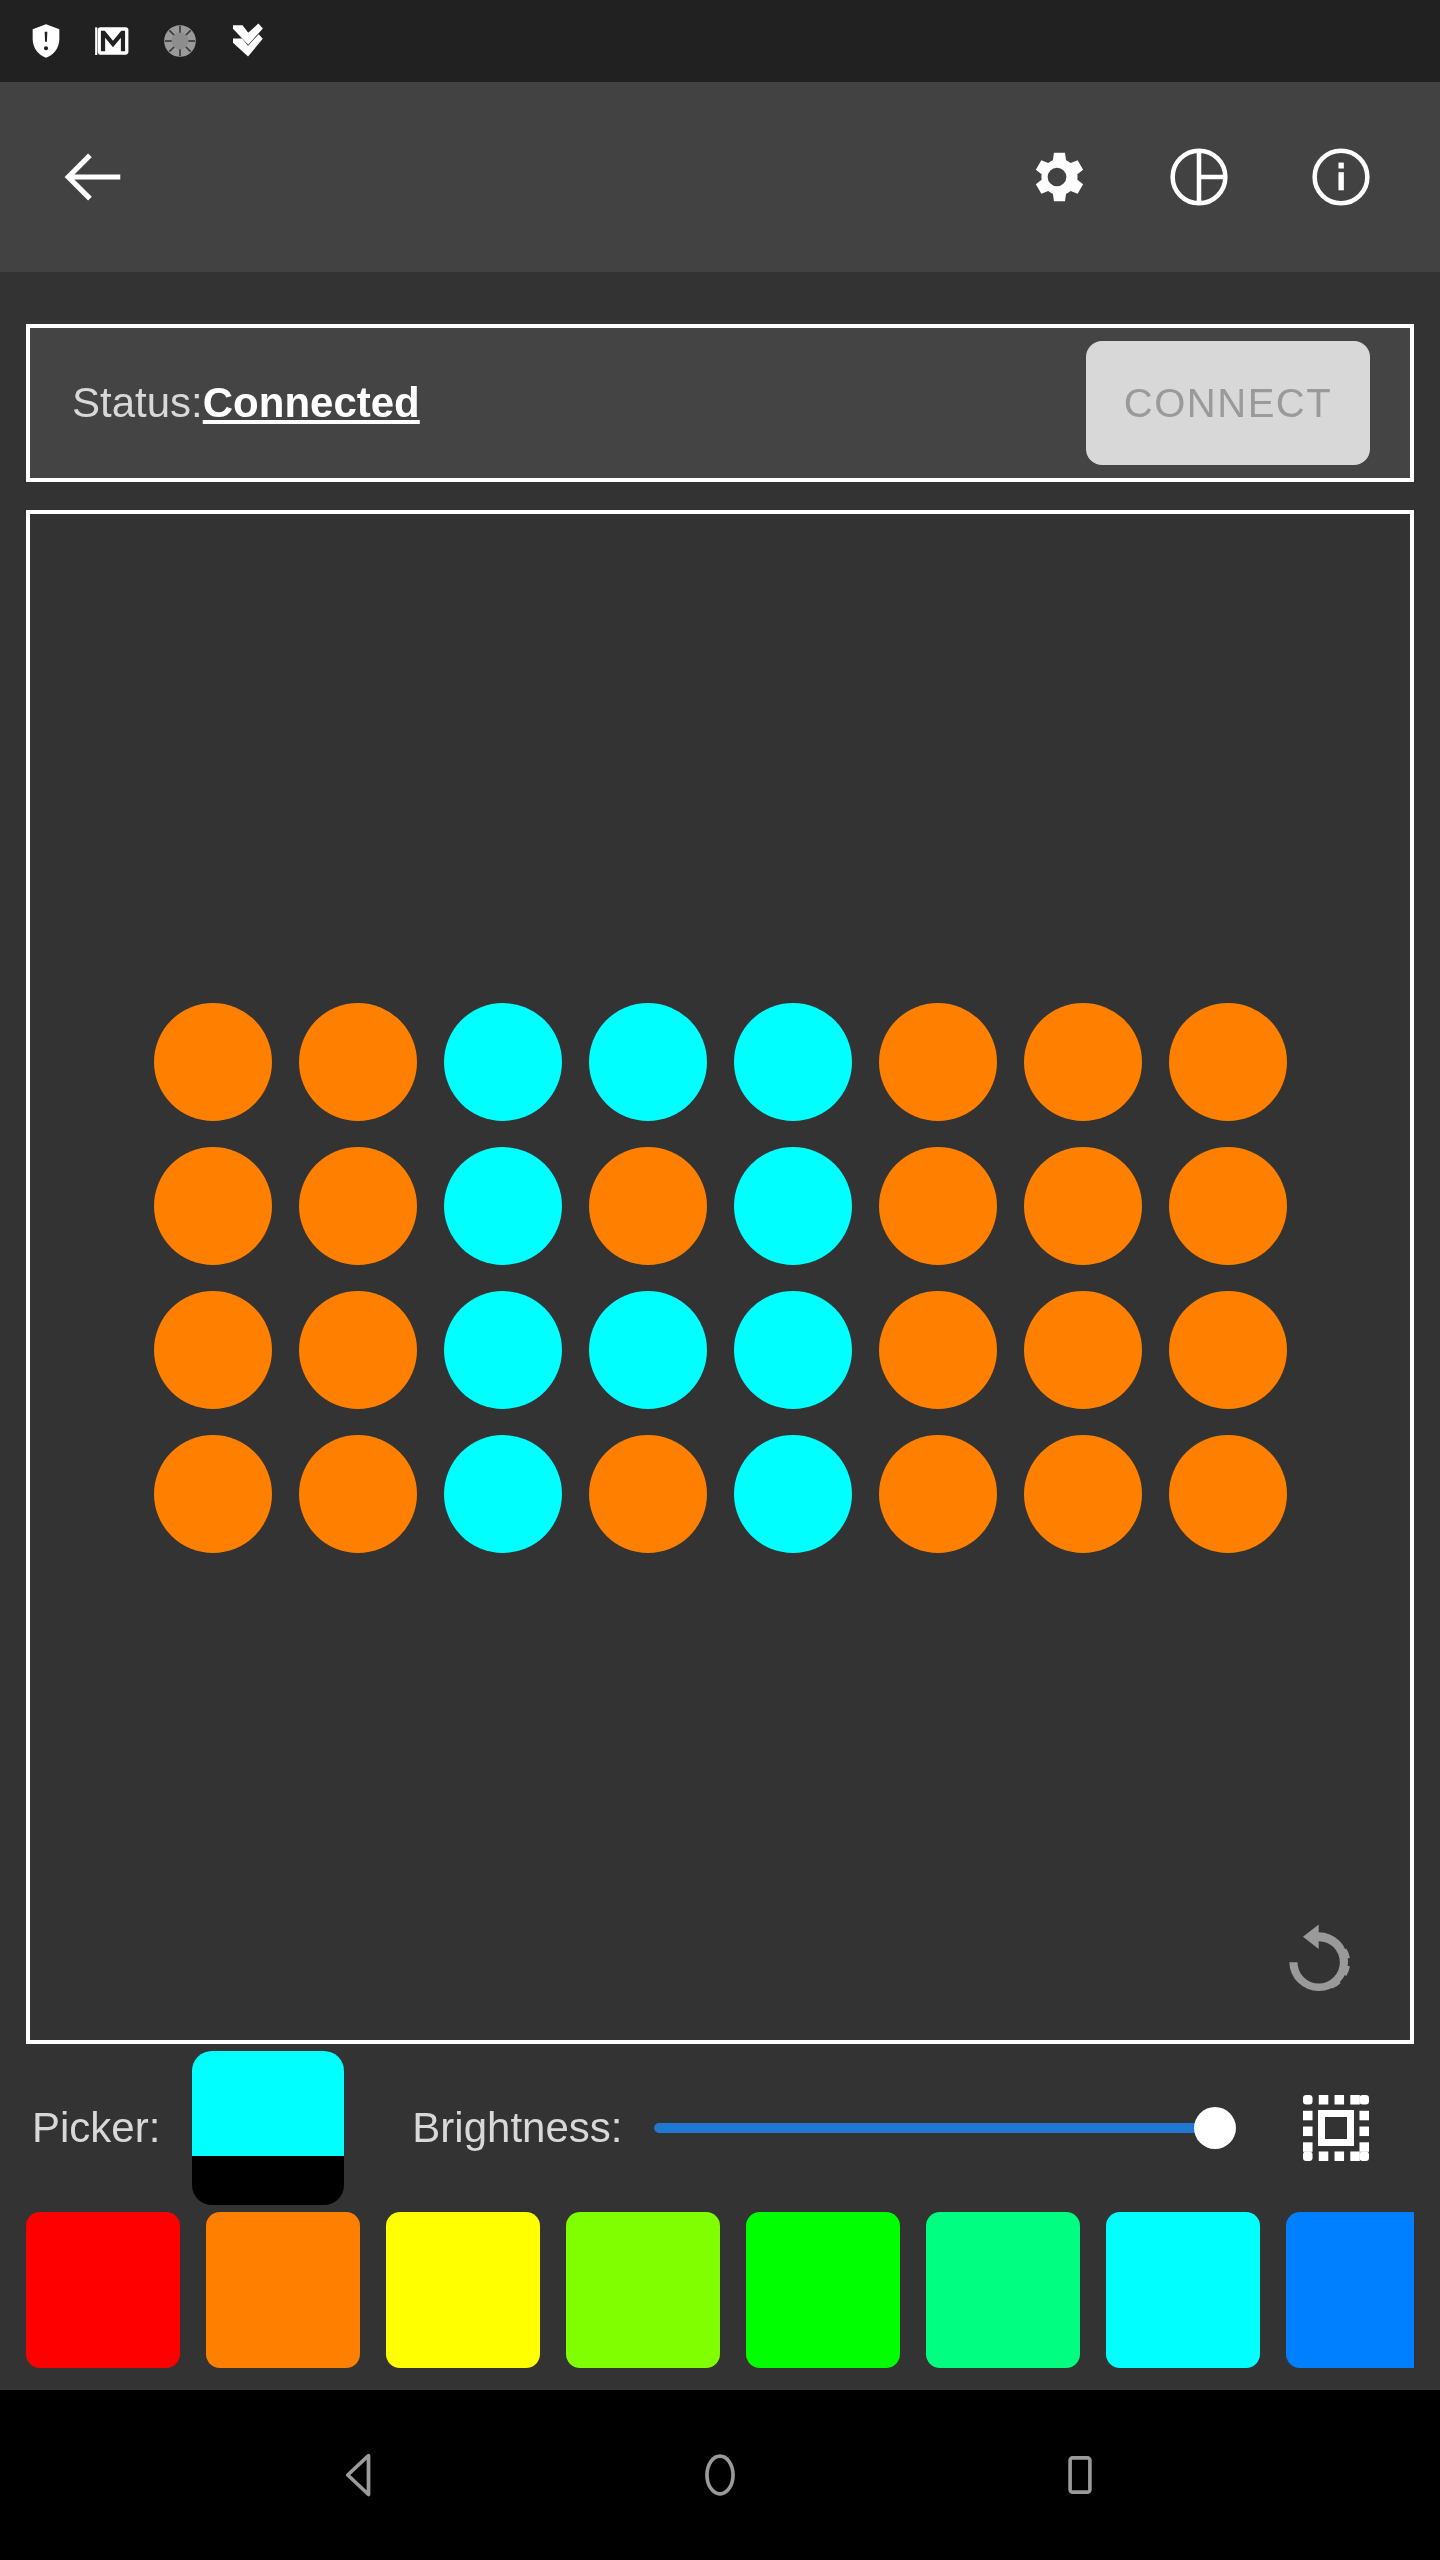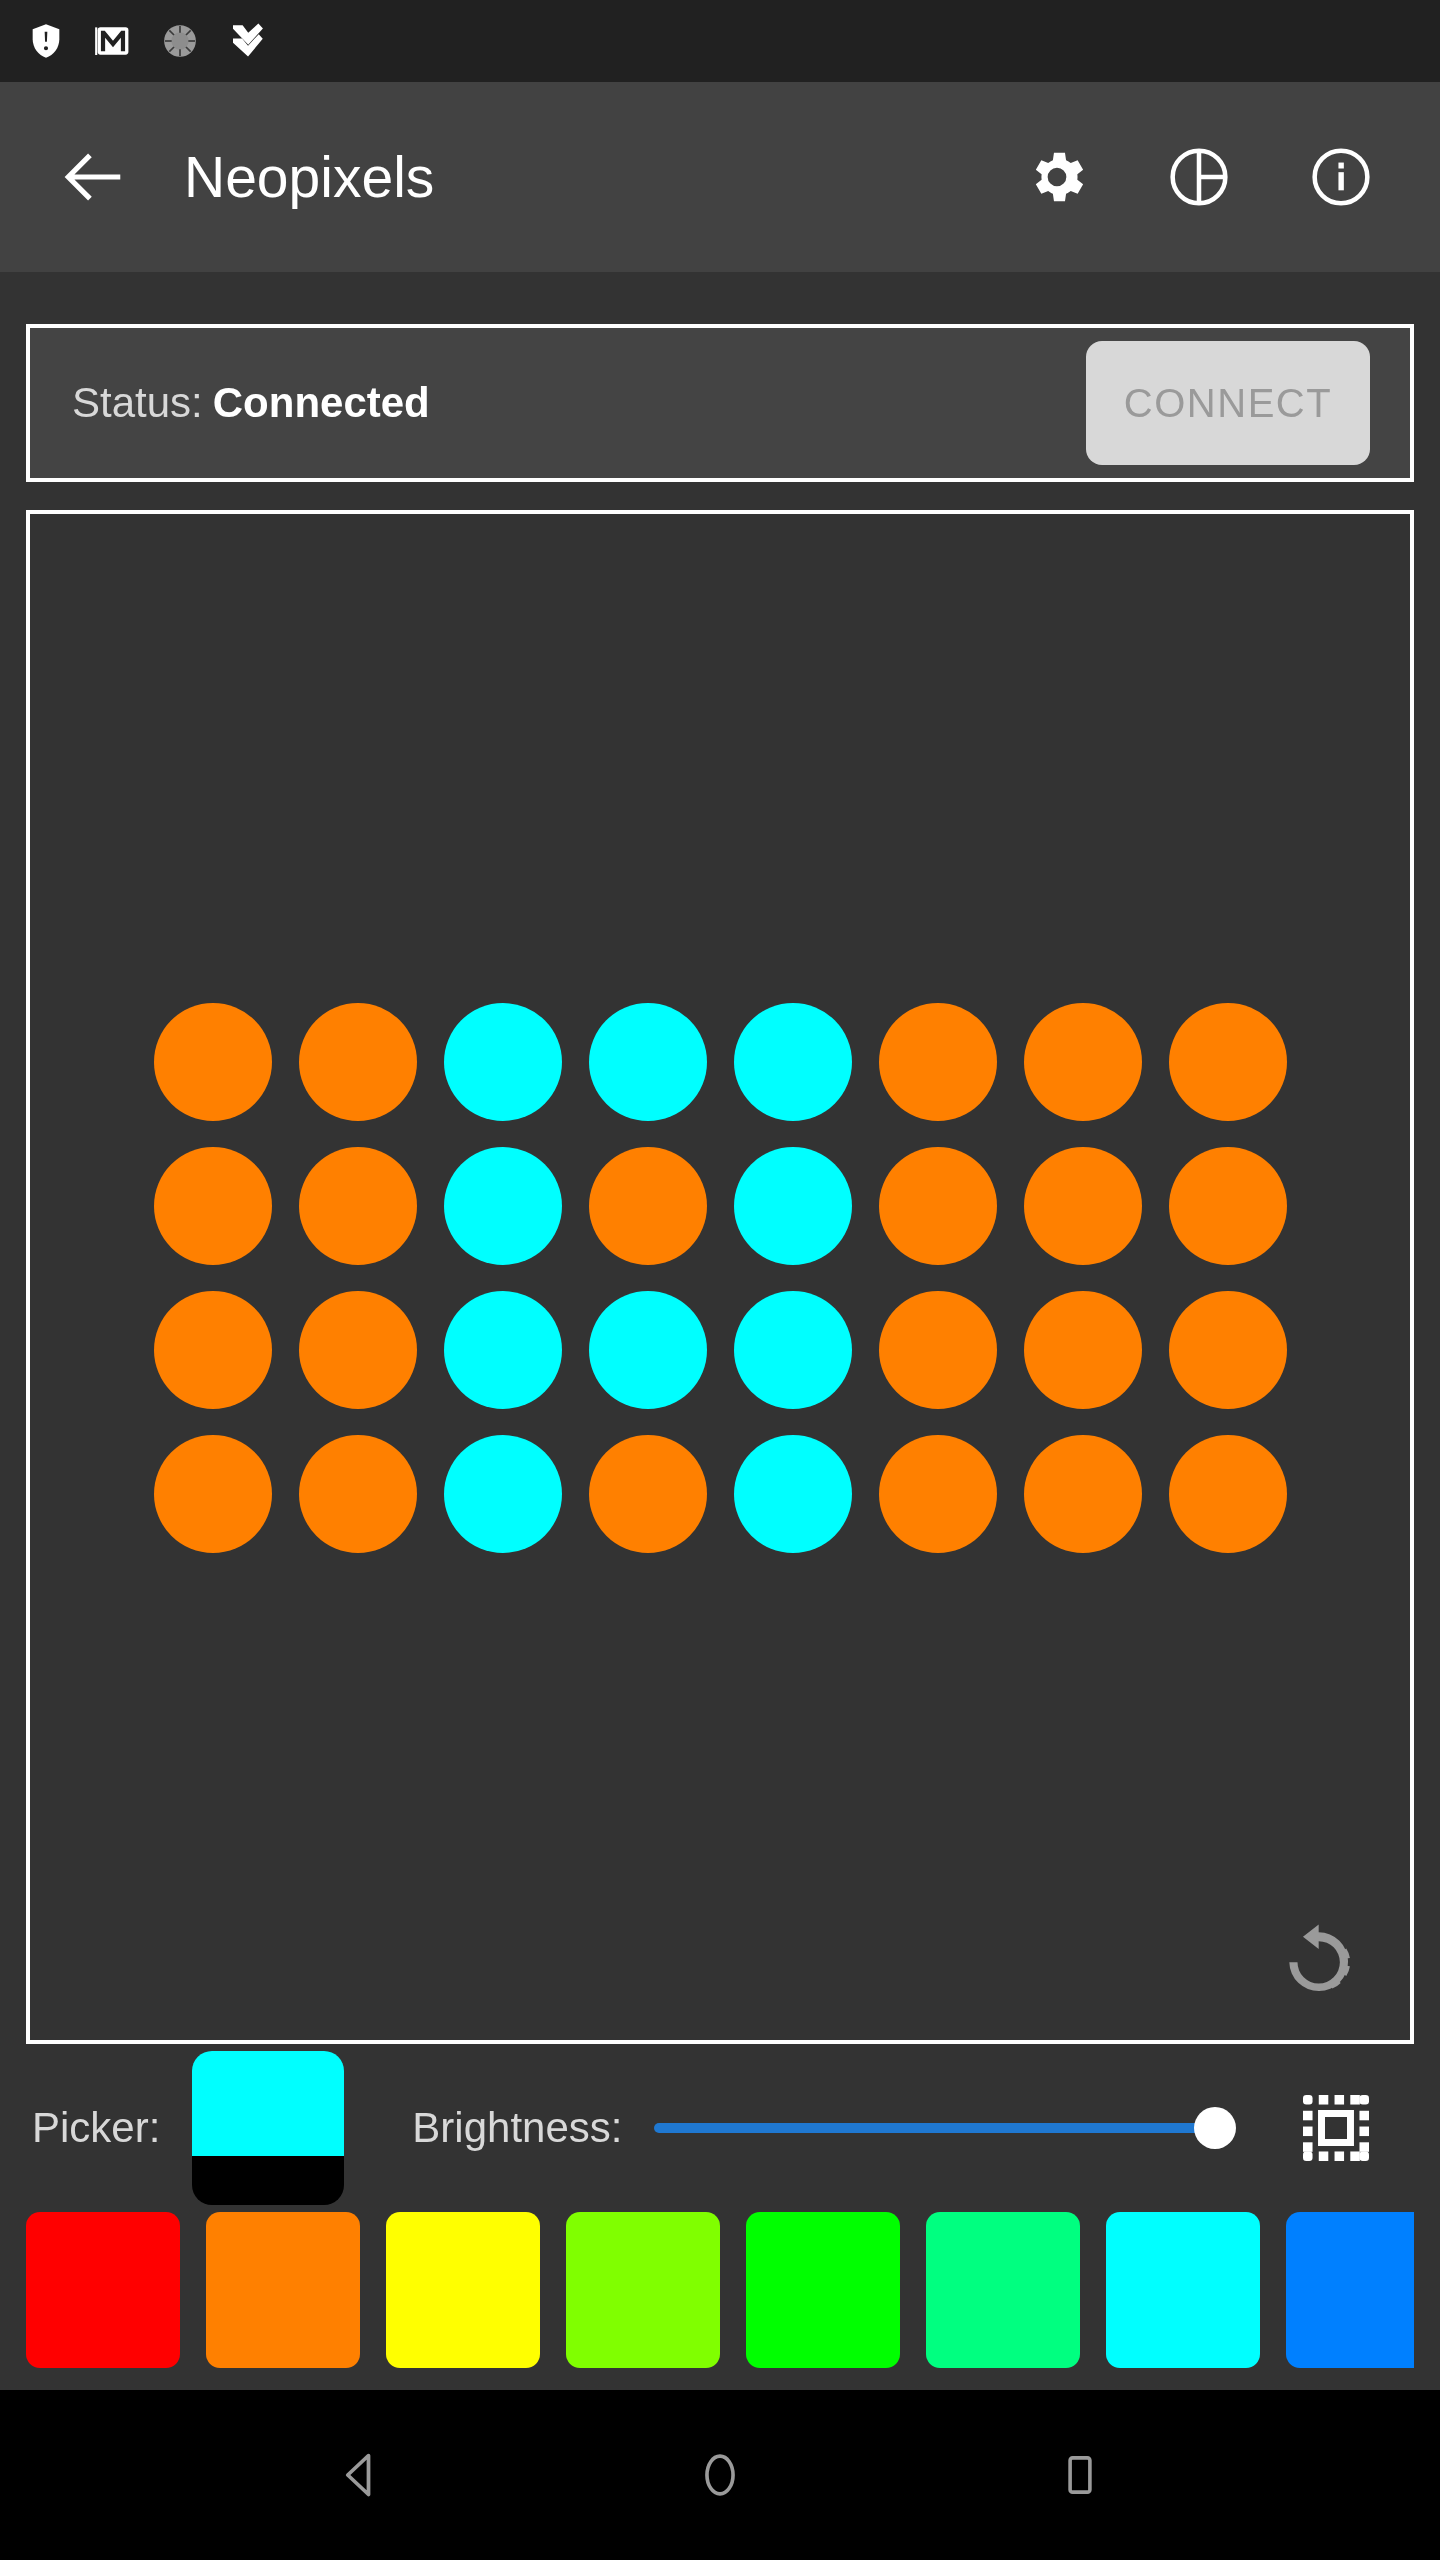--- a/index.html
+++ b/index.html
@@ -121,21 +121,21 @@
   }
   .status-text {
     font-size: 42px;
     color: #d8d8d8;
     font-family: "Liberation Sans", sans-serif;
     white-space: nowrap;
   }
   .status-text b {
     color: #ffffff;
     font-weight: bold;
-    margin-left: 10px;
+    text-decoration: underline;
   }
   .status-spacer { flex: 1 1 auto; }
   .connect-btn {
     background: #d8d8d8;
     color: #9a9a9a;
     border: none;
     border-radius: 16px;
     width: 284px;
     height: 124px;
     font-size: 40px;
@@ -328,21 +328,20 @@
       </span>
     </div>
   </div>
 
   <div class="appbar">
     <div class="back-btn">
       <svg width="74" height="74" viewBox="0 0 24 24">
           <path fill="none" stroke="#fff" stroke-width="1.7" stroke-linecap="square" d="M20 12H4.4M10.4 5.6 4 12l6.4 6.4"></path>
         </svg>
     </div>
-    <div class="appbar-title">Neopixels</div>
     <div class="appbar-spacer"></div>
     <div class="appbar-actions">
       <div class="ab-icon">
         <svg width="66" height="66" viewBox="0 0 24 24">
             <path fill="#fff" d="M19.4 13a7.8 7.8 0 0 0 0-2l2.1-1.6-2-3.5-2.5 1a7.6 7.6 0 0 0-1.7-1l-.4-2.7h-4l-.4 2.7a7.6 7.6 0 0 0-1.7 1l-2.5-1-2 3.5L6.4 11a7.8 7.8 0 0 0 0 2l-2.1 1.6 2 3.5 2.5-1c.5.4 1.1.8 1.7 1l.4 2.7h4l.4-2.7c.6-.2 1.2-.6 1.7-1l2.5 1 2-3.5L19.4 13zM12 15.4A3.4 3.4 0 1 1 12 8.6a3.4 3.4 0 0 1 0 6.8z"></path>
           </svg>
       </div>
       <div class="ab-icon">
         <svg width="68" height="68" viewBox="0 0 24 24">
             <circle cx="12" cy="12" r="9.3" fill="none" stroke="#fff" stroke-width="1.6"></circle>

